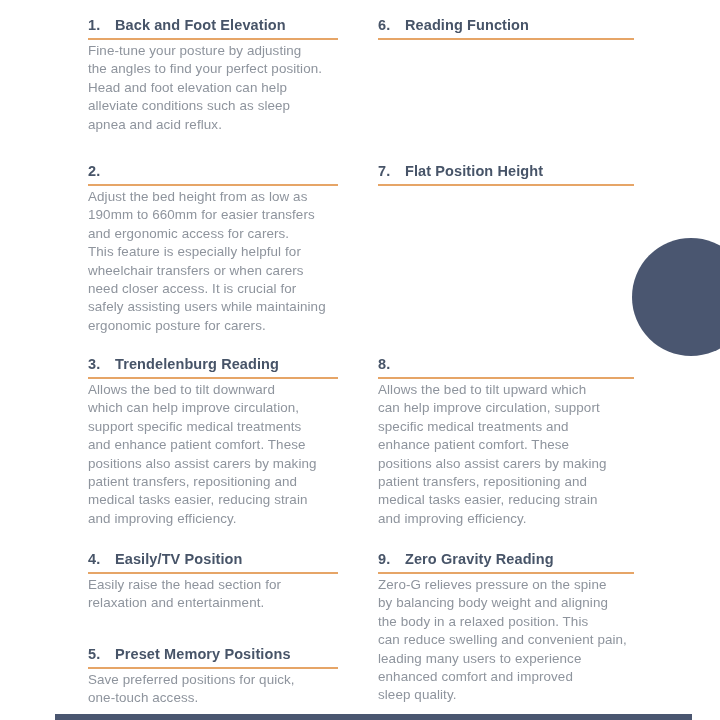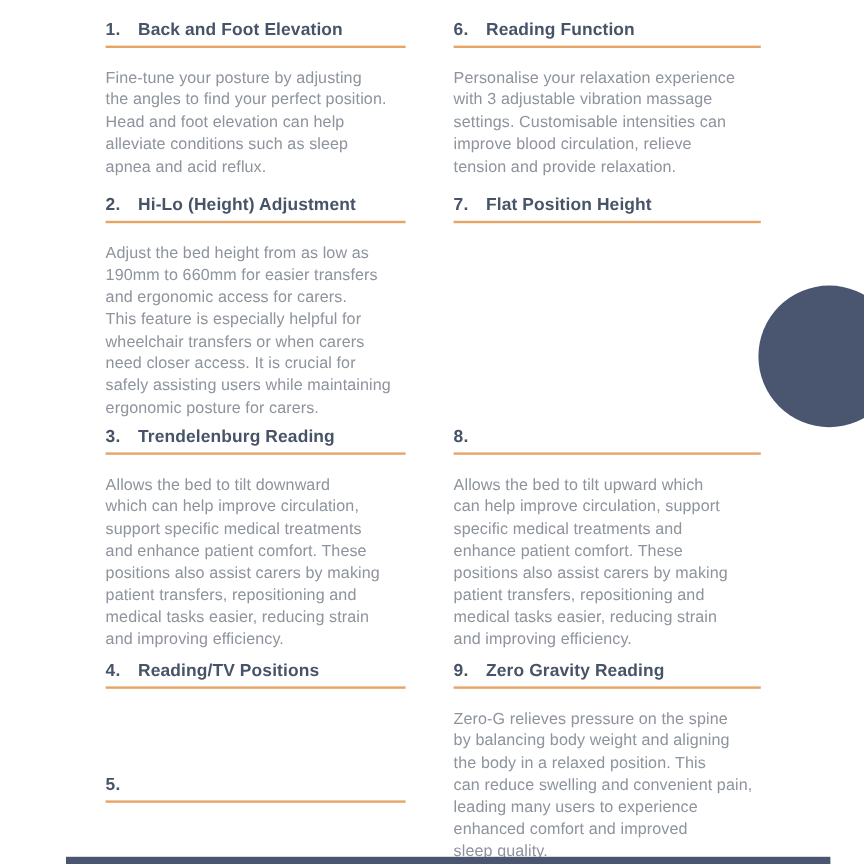--- a/index.html
+++ b/index.html
@@ -36,21 +36,21 @@
   }
   .heading .num{width:27px;flex-shrink:0;}
   .underline{
     margin-top:5px;
     height:2px;
     background:var(--underline);
   }
   .col-left .underline{width:250px;}
   .col-right .underline{width:256px;}
   .body{
-    margin:16px 0 0 0;
+    margin:2px 0 0 0;
     width:290px;
     font-size:13.4px;
     line-height:18.4px;
     letter-spacing:.1px;
     color:var(--body);
     white-space:pre-line;
   }
   .edge-circle{
     position:absolute;
     left:632px;top:238px;
@@ -79,21 +79,20 @@
     <p class="body">Fine-tune your posture by adjusting
 the angles to find your perfect position.
 Head and foot elevation can help
 alleviate conditions such as sleep
 apnea and acid reflux.</p>
   </div>
 
   <div class="section col-left s2">
     <div class="heading">
       <span class="num">2.</span>
-      <span class="title">Hi-Lo (Height) Adjustment</span>
     </div>
     <div class="underline"></div>
     <p class="body">Adjust the bed height from as low as
 190mm to 660mm for easier transfers
 and ergonomic access for carers.
 This feature is especially helpful for
 wheelchair transfers or when carers
 need closer access. It is crucial for
 safely assisting users while maintaining
 ergonomic posture for carers.</p>
@@ -111,43 +110,43 @@
 and enhance patient comfort. These
 positions also assist carers by making
 patient transfers, repositioning and
 medical tasks easier, reducing strain
 and improving efficiency.</p>
   </div>
 
   <div class="section col-left s4">
     <div class="heading">
       <span class="num">4.</span>
-      <span class="title">Reading/TV Positions</span>
+      <span class="title">Easily/TV Position</span>
     </div>
     <div class="underline"></div>
+    <p class="body">Easily raise the head section for
+relaxation and entertainment.</p>
   </div>
 
   <div class="section col-left s5">
     <div class="heading">
       <span class="num">5.</span>
+      <span class="title">Preset Memory Positions</span>
     </div>
     <div class="underline"></div>
+    <p class="body">Save preferred positions for quick,
+one-touch access.</p>
   </div>
 
   <div class="section col-right s6">
     <div class="heading">
       <span class="num">6.</span>
       <span class="title">Reading Function</span>
     </div>
     <div class="underline"></div>
-    <p class="body">Personalise your relaxation experience
-with 3 adjustable vibration massage
-settings. Customisable intensities can
-improve blood circulation, relieve
-tension and provide relaxation.</p>
   </div>
 
   <div class="section col-right s7">
     <div class="heading">
       <span class="num">7.</span>
       <span class="title">Flat Position Height</span>
     </div>
     <div class="underline"></div>
   </div>
 

